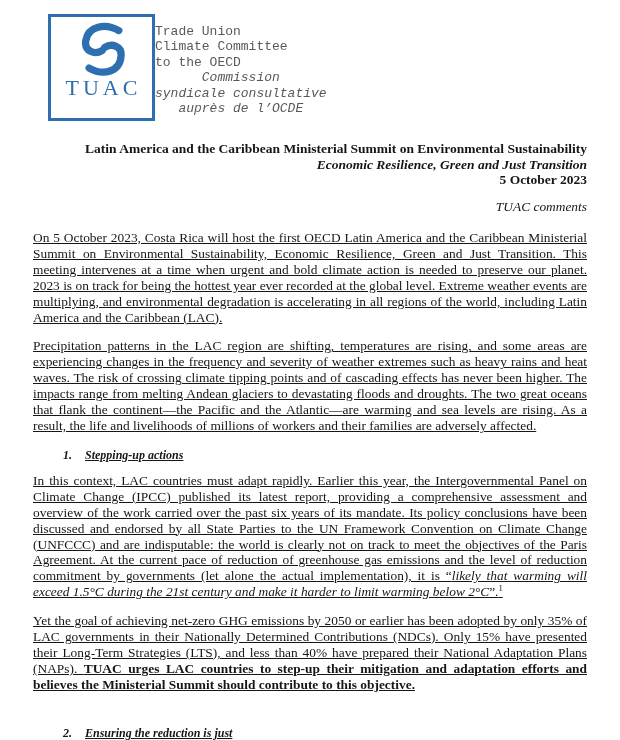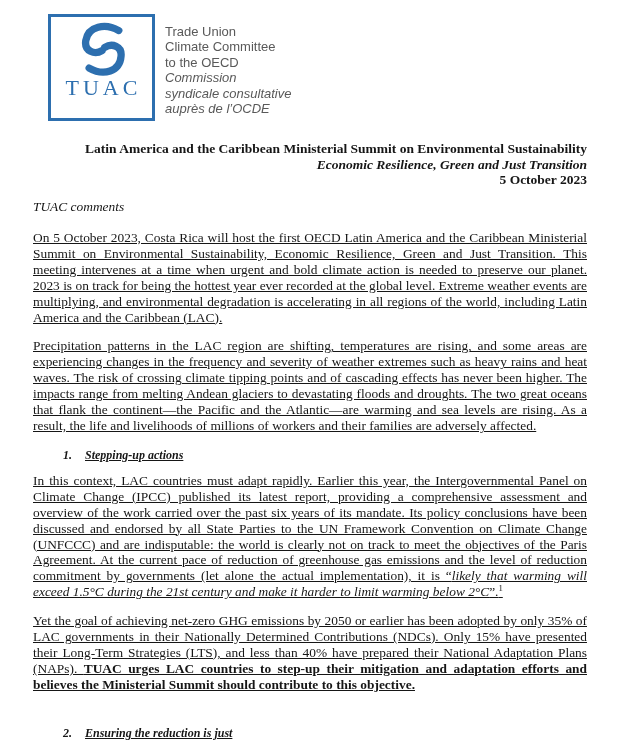--- a/index.html
+++ b/index.html
@@ -35,48 +35,47 @@
   .logo-word {
     font-family: Liberation Serif, serif;
     color: #2d6faf;
     font-size: 22px;
     line-height: 22px;
     letter-spacing: 4px;
     padding-left: 4px; 
     margin-bottom: 19px;
   }
   .org {
-    font-family: Liberation Sans, sans-serif;
+    font-family: Liberation Mono, monospace;
     color: #595959;
     font-size: 13px;
     line-height: 15.4px;
     padding-top: 10px;
-    margin-left: 10px;
     white-space: nowrap;
   }
-  .org-fr { font-style: italic; }
+  .org-fr { font-style: italic; text-align: center; }
 
   
   .title-block {
     position: absolute;
     top: 141px;
     left: 33px;
     width: 554px;
     text-align: right;
     font-weight: bold;
     font-size: 13.5px;
     line-height: 15.7px;
   }
   .title-line2 { font-style: italic; }
   .comments-line {
     position: absolute;
     top: 199px;
     left: 33px;
     width: 554px;
-    text-align: left;
+    text-align: right;
     font-style: italic;
     font-size: 13.4px;
   }
 
   
   .content {
     position: absolute;
     top: 230px;
     left: 33px;
     width: 554px;

